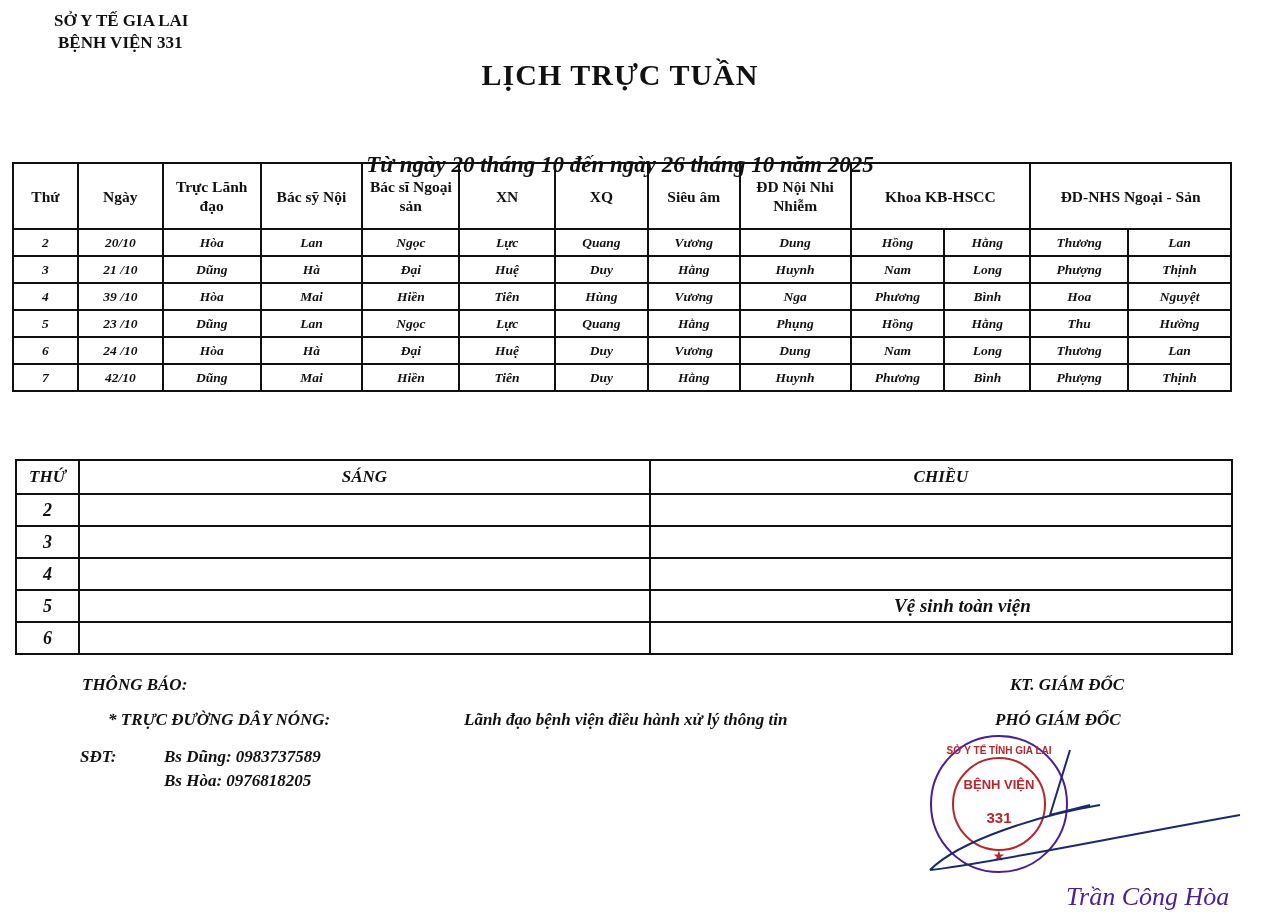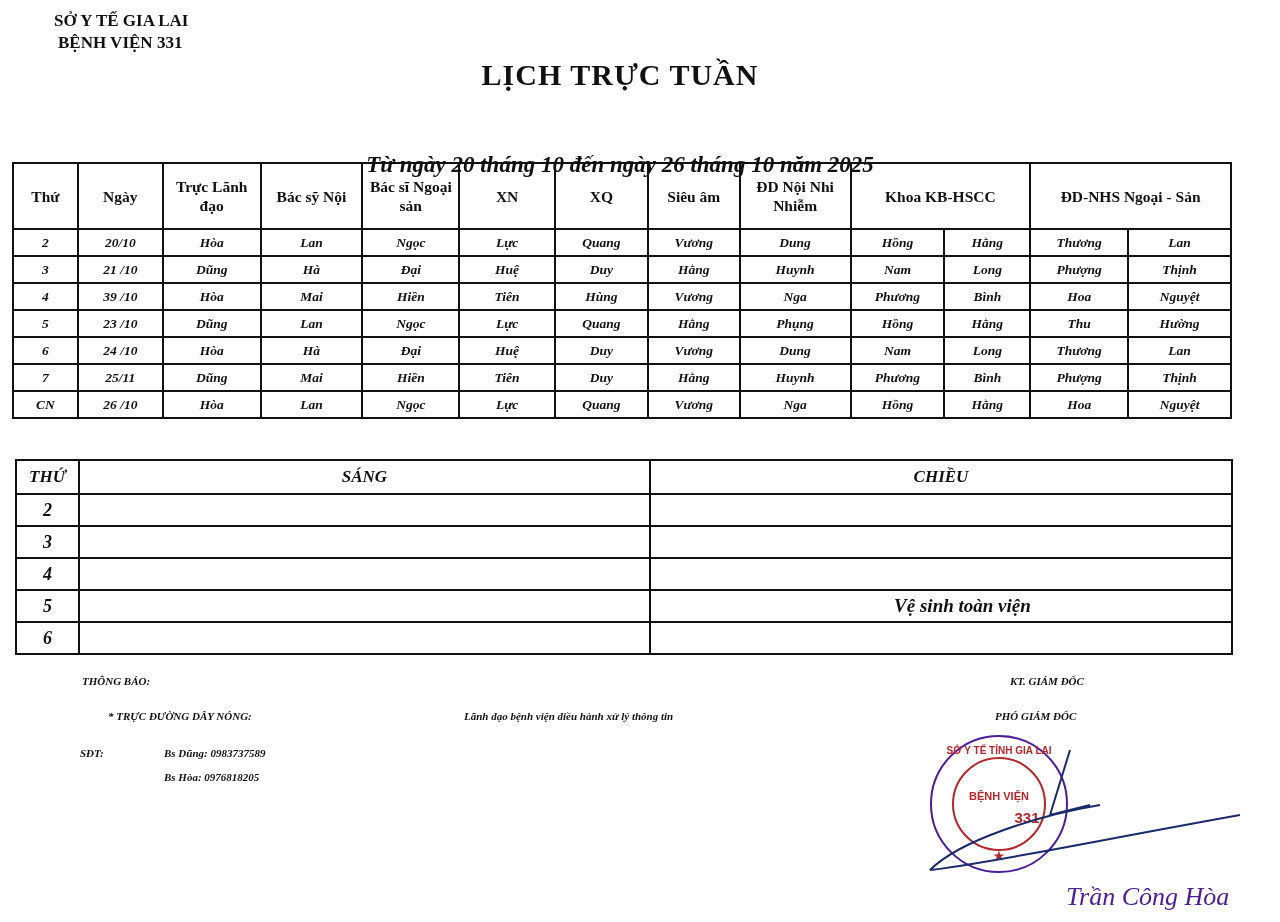--- a/index.html
+++ b/index.html
@@ -10,21 +10,21 @@
   .subtitle { position:absolute; left:0; width:1240px; top:108px; text-align:center; font-weight:bold; font-style:italic; font-size:23px;margin-top:44px; }
   table { border-collapse:collapse; position:absolute; }
   td, th { border:2px solid #111; text-align:center; padding:0; }
   .sched { left:12px; top:162px; width:1220px; }
   .sched th { font-weight:bold; font-size:15.5px; line-height:19px; height:64px; }
   .sched td { font-style:italic; font-weight:bold; font-size:13.5px; height:25px; }
   .act { left:15px; top:459px; width:1218px; }
   .act th { font-style:italic; font-weight:bold; font-size:17px; height:32px; }
   .act td { height:30px; font-style:italic; font-weight:bold; font-size:18px; }
   .act td.note { font-size:19px;padding-left:43px; }
-  .foot { position:absolute; font-style:italic; font-weight:bold; font-size:11px; }
+  .foot { position:absolute; font-style:italic; font-weight:bold; font-size:17px; }
   .stamp { position:absolute; left:930px; top:735px; width:134px; height:134px; border:2px solid #4c1d95; border-radius:50%; }
   .stamp-inner { position:absolute; left:20px; top:20px; width:90px; height:90px; border:2px solid #b3272d; border-radius:50%; }
   .stamp-text { position:absolute; left:0; width:100%; text-align:center; color:#b3272d; font-family:"Liberation Sans",sans-serif; font-weight:bold; }
   .signame { position:absolute; left:1066px; top:882px; color:#4c1d95; font-style:italic; font-size:26px; font-family:"Liberation Serif",serif; }
 </style>
 </head>
 <body>
 
 <div class="org">
   <div>SỞ Y TẾ GIA LAI</div>
@@ -135,47 +135,32 @@
         <td>Duy</td>
         <td>Vương</td>
         <td>Dung</td>
         <td>Nam</td>
         <td>Long</td>
         <td>Thương</td>
         <td>Lan</td>
       </tr>
       <tr>
         <td>7</td>
-        <td>25/11</td>
+        <td>42/10</td>
         <td>Dũng</td>
         <td>Mai</td>
         <td>Hiền</td>
         <td>Tiên</td>
         <td>Duy</td>
         <td>Hằng</td>
         <td>Huynh</td>
         <td>Phương</td>
         <td>Bình</td>
         <td>Phượng</td>
         <td>Thịnh</td>
-      </tr>
-      <tr>
-        <td>CN</td>
-        <td>26 /10</td>
-        <td>Hòa</td>
-        <td>Lan</td>
-        <td>Ngọc</td>
-        <td>Lực</td>
-        <td>Quang</td>
-        <td>Vương</td>
-        <td>Nga</td>
-        <td>Hồng</td>
-        <td>Hằng</td>
-        <td>Hoa</td>
-        <td>Nguyệt</td>
       </tr>
     </tbody>
 </table>
 
 <table class="act">
   <colgroup>
       <col style="width:63px">
       <col style="width:572px">
       <col style="width:583px">
     </colgroup>
@@ -220,20 +205,20 @@
 <div class="foot" style="left:464px; top:710px;">Lãnh đạo bệnh viện điều hành xử lý thông tin</div>
 <div class="foot" style="left:80px; top:747px;">SĐT:</div>
 <div class="foot" style="left:164px; top:747px;">Bs Dũng: 0983737589</div>
 <div class="foot" style="left:164px; top:771px;">Bs Hòa: 0976818205</div>
 <div class="foot" style="left:1010px; top:675px;">KT. GIÁM ĐỐC</div>
 <div class="foot" style="left:995px; top:710px;">PHÓ GIÁM ĐỐC</div>
 
 <div class="stamp">
   <div class="stamp-inner"></div>
   <div class="stamp-text" style="top:8px; font-size:10px;">SỞ Y TẾ TỈNH GIA LAI</div>
-  <div class="stamp-text" style="top:53px; font-size:11px;">BỆNH VIỆN</div>
-  <div class="stamp-text" style="top:72px; font-size:15px;margin-left:28px;">331</div>
+  <div class="stamp-text" style="top:40px; font-size:13px;">BỆNH VIỆN</div>
+  <div class="stamp-text" style="top:72px; font-size:15px;">331</div>
   <div class="stamp-text" style="top:112px; font-size:12px;">★</div>
 </div>
 <svg style="position:absolute; left:920px; top:745px;" width="330" height="130">
   <path d="M150 5 L130 70 L170 60 M10 125 C40 95 120 70 180 60 M10 125 C60 120 180 95 320 70" stroke="#1a2a6a" stroke-width="2" fill="none"></path>
 </svg>
 <div class="signame">Trần Công Hòa</div>
 
 </body></html>

